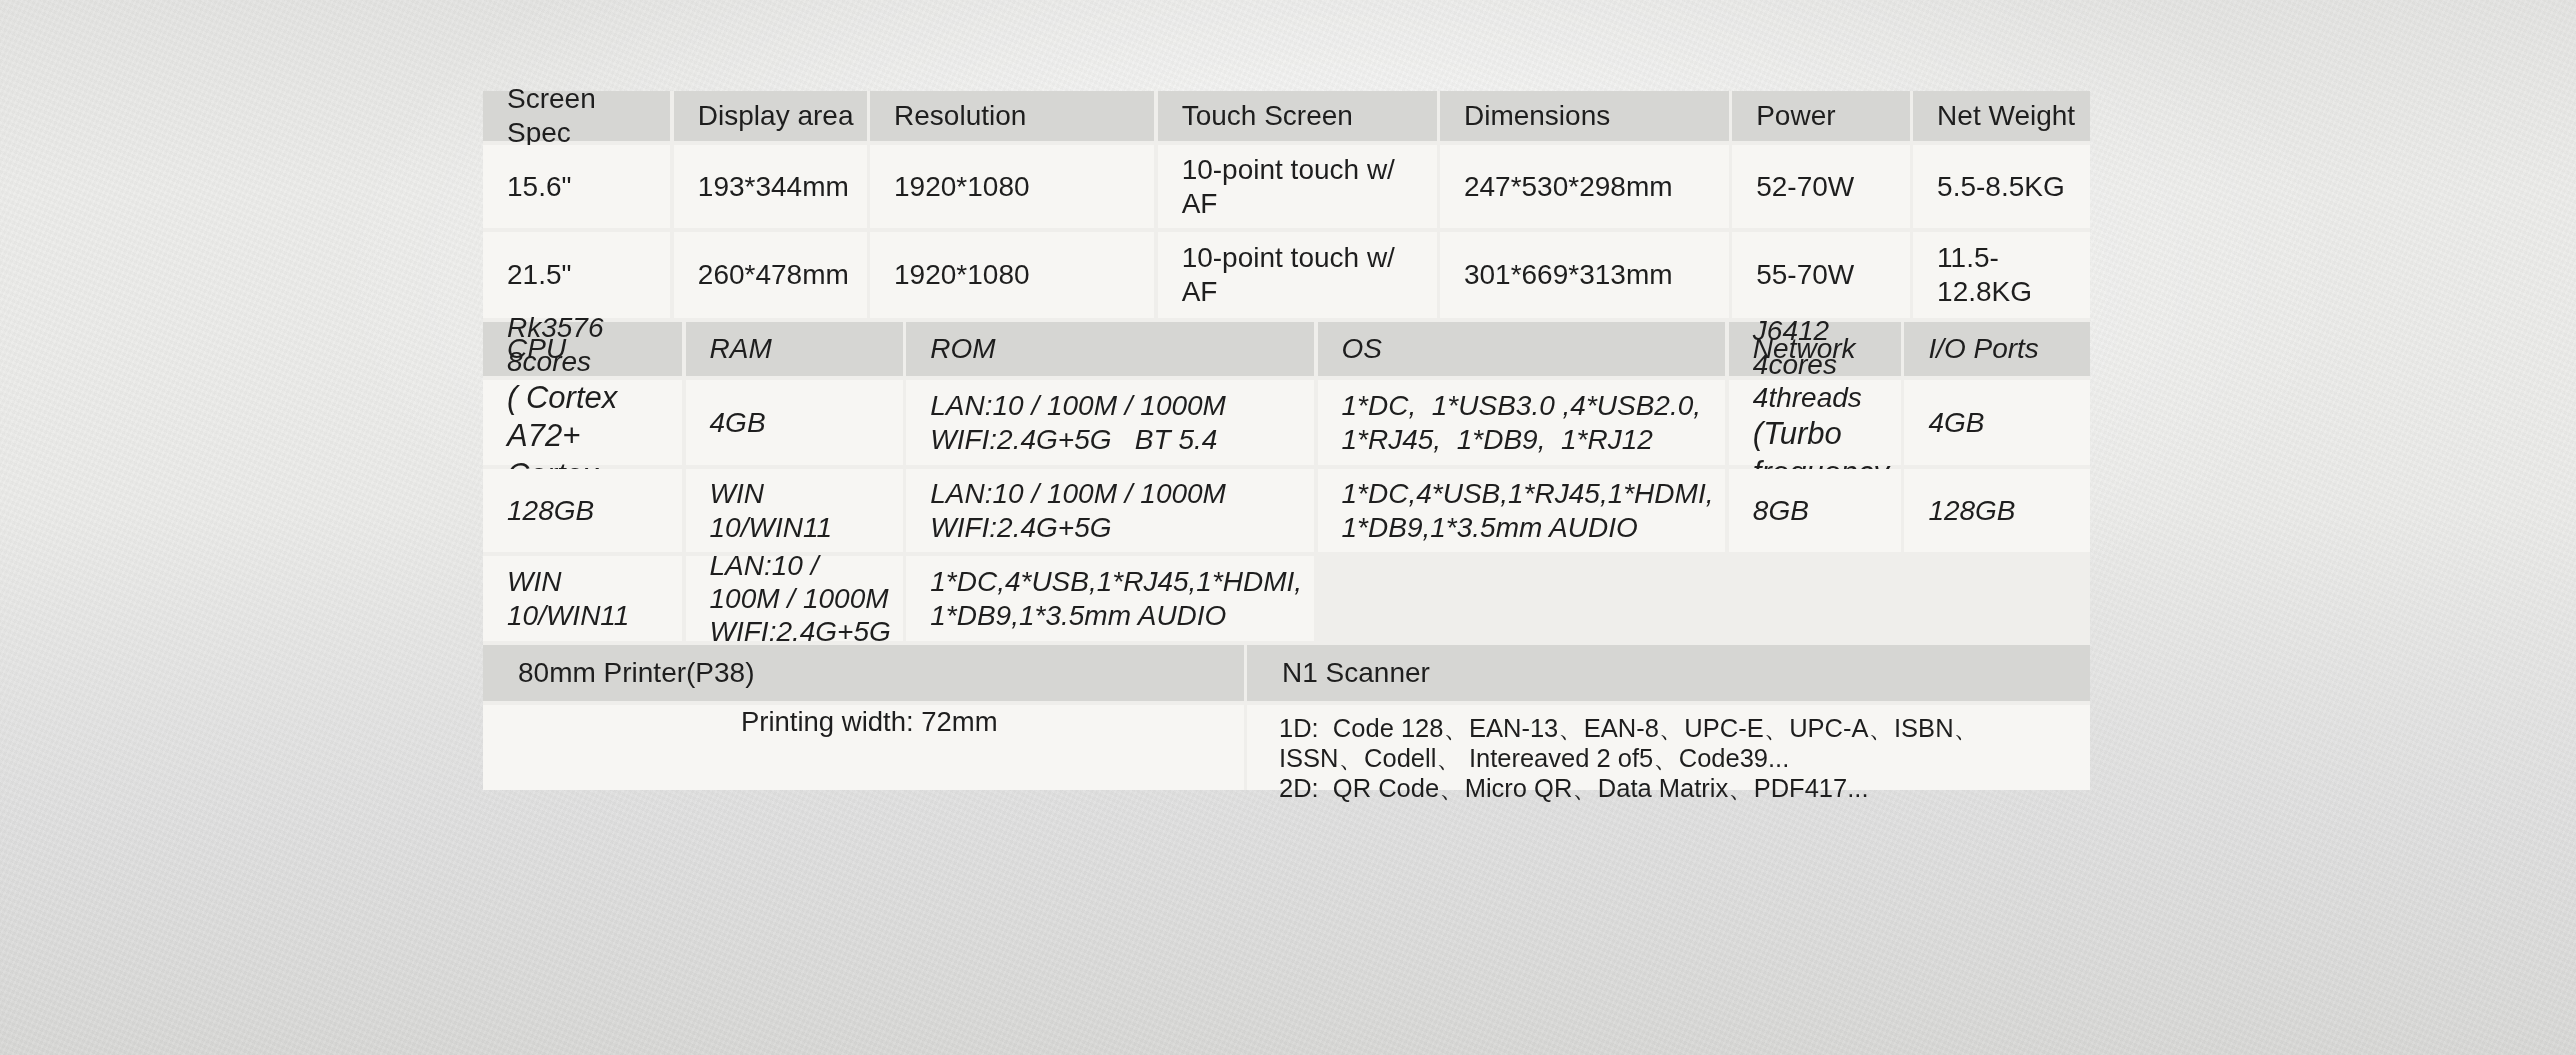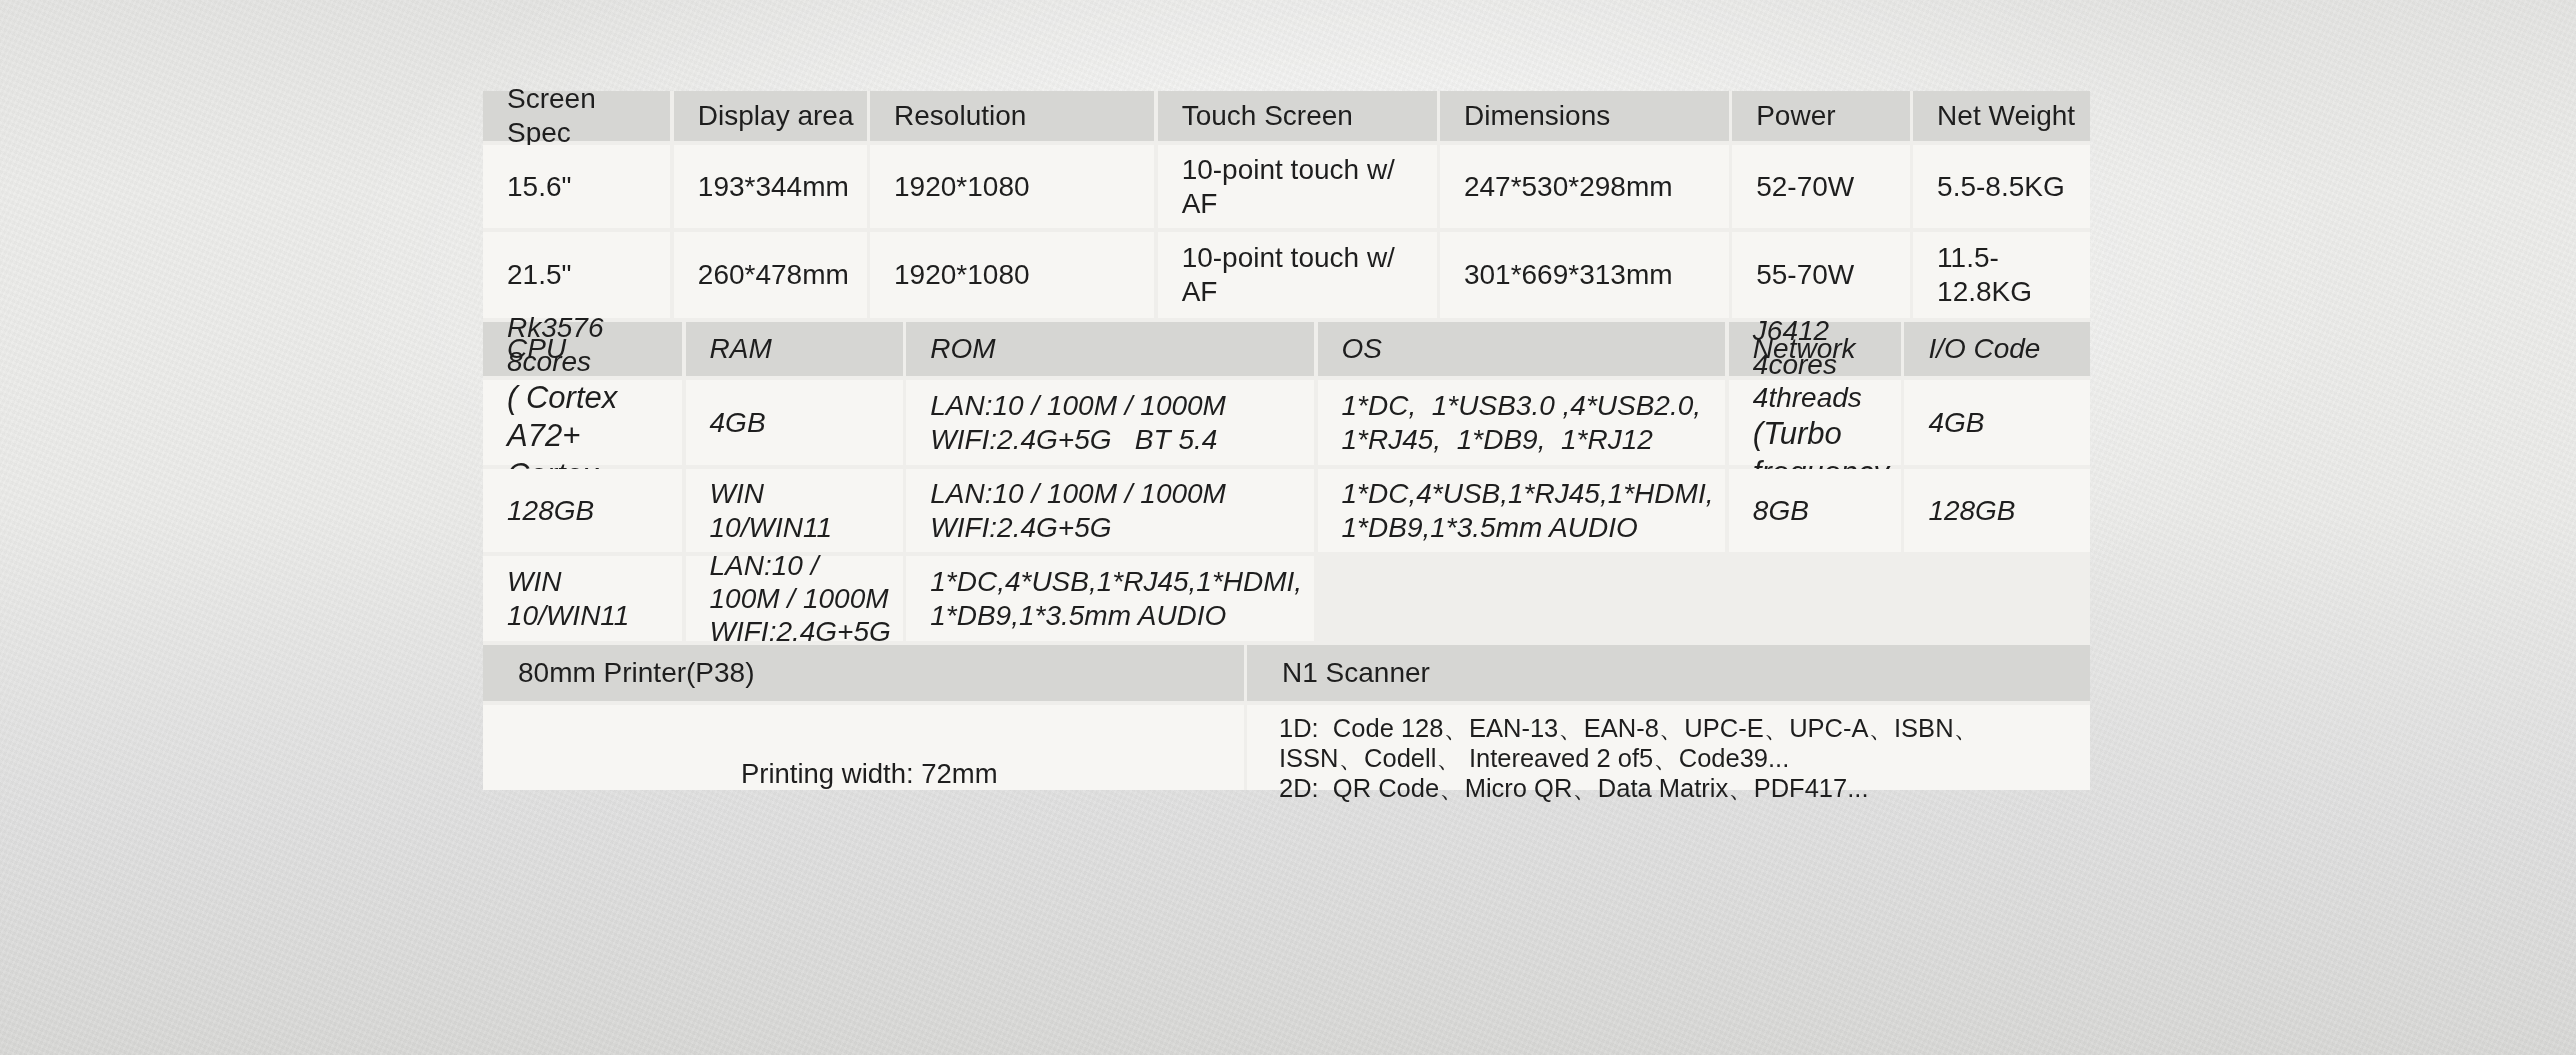--- a/index.html
+++ b/index.html
@@ -57,21 +57,21 @@
     white-space: pre-wrap;
     background: var(--cell-bg, #f7f6f3);
   }
   .head { background: var(--header-bg, #d6d6d3); }
   .sub  { font-size: 31px; line-height: 1.25; }
   .io-line, .net-line { line-height: 1.18; }
 
   .s3 .head { padding-left: 35px; }
   .printer-cell {
     flex-direction: row;
-    align-items: flex-end;
+    align-items: flex-start;
     gap: 59px;
     font-size: 27.5px;
   }
   .scanner-cell {
     justify-content: flex-start;
     padding-top: 8px;
     padding-left: 32px;
     padding-right: 32px;
     font-size: 25.5px;
     line-height: 1.18;
@@ -107,21 +107,21 @@
     <div class="cell">55-70W</div>
     <div class="cell">11.5-12.8KG</div>
   </div>
 
   <div class="sec s2">
     <div class="cell head">CPU</div>
     <div class="cell head">RAM</div>
     <div class="cell head">ROM</div>
     <div class="cell head">OS</div>
     <div class="cell head">Network</div>
-    <div class="cell head">I/O Code</div>
+    <div class="cell head">I/O Ports</div>
 
     <div class="cell">
       <span>Rk3576  8cores</span>
       <span class="sub">( Cortex A72+ Cortex-A53)</span>
     </div>
     <div class="cell">4GB</div>
     <div class="cell">
       <span class="net-line">LAN:10 / 100M / 1000M</span>
       <span class="net-line">WIFI:2.4G+5G   BT 5.4</span>
     </div>

